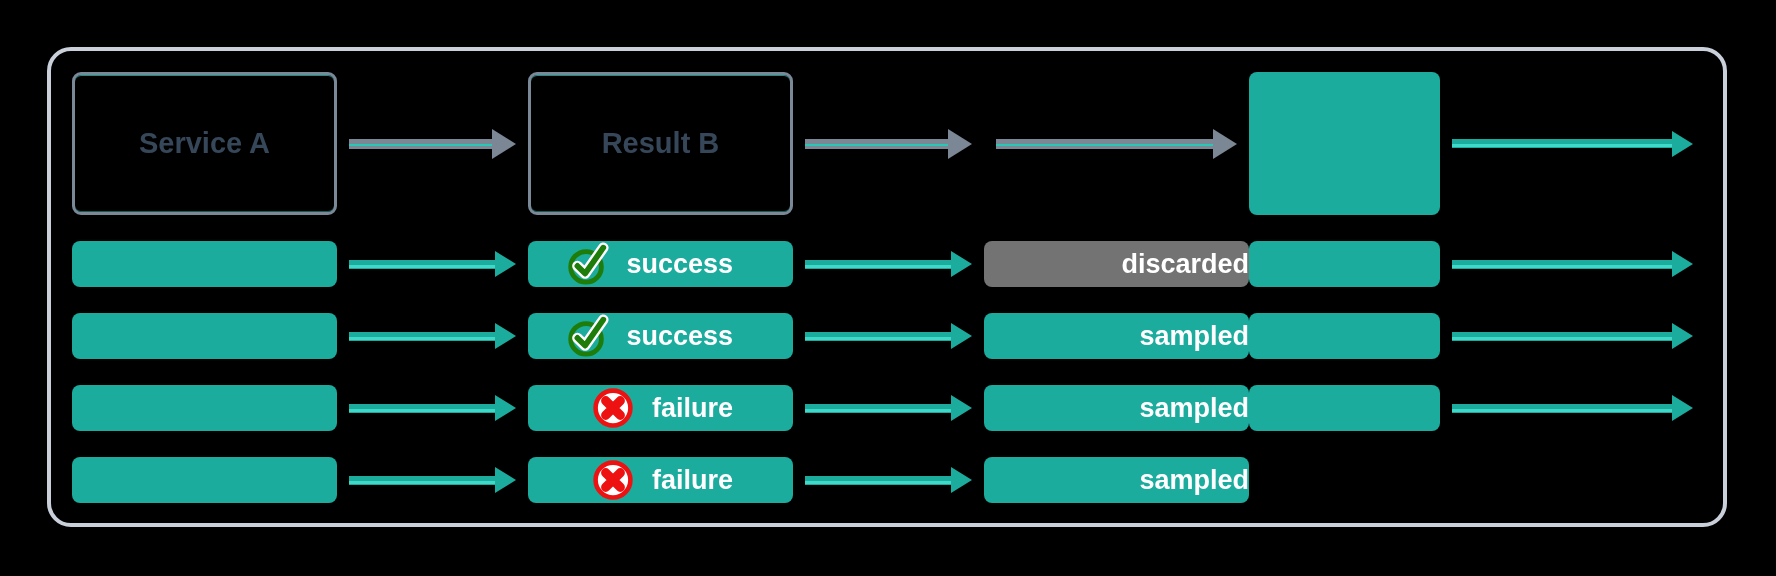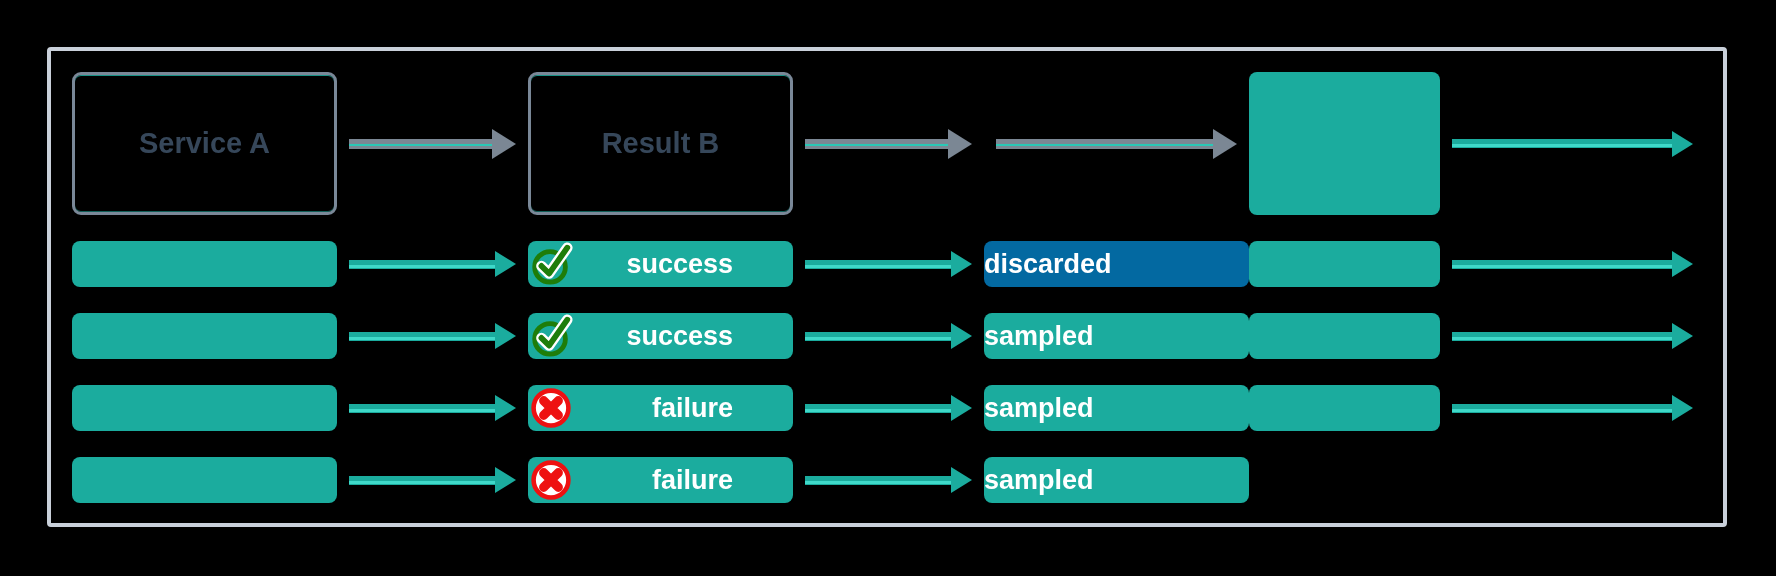--- a/index.html
+++ b/index.html
@@ -8,21 +8,21 @@
     width:1776px;height:576px;
     background:#000;
     font-family:"Liberation Sans", sans-serif;
     overflow:hidden;
   }
   .frame{
     position:absolute;left:47px;top:47px;
     width:1680px;height:480px;
     box-sizing:border-box;
     border:4px solid #C9D0DA;
-    border-radius:4px;
+    border-radius:24px;
     padding:21px 18px 20px 21px;
   }
   .grid{
     display:grid;
     grid-template-columns:265px 1fr 265px 1fr 265px 1fr 265px;
     grid-template-rows:143px repeat(4,46px);
     row-gap:26px;
     width:100%;height:100%;
   }
   
@@ -67,26 +67,26 @@
   }
   .arrow.teal .head{
     border-left:21px solid #1BAC9E;
     border-top:13px solid transparent;
     border-bottom:13px solid transparent;
   }
   
   .bar{
     background:#1BAC9E;
     border-radius:8px;
-    display:flex;align-items:center;justify-content:space-between;
+    display:flex;align-items:center;justify-content:flex-end;
     color:#FFFFFF;font-size:27px;font-weight:700;
     overflow:visible;
   }
   .bar.outcome{gap:16px;padding-right:60px;}
-  .bar.result.discarded{background:#0369a1;}
+  .bar.result.discarded{background:#737373;}
   .badge-icon{
     width:46px;height:46px;flex:0 0 auto;
     display:flex;align-items:center;justify-content:center;
   }
   .badge-icon svg{display:block;overflow:visible;}
 </style>
 </head>
 <body>
 
 <div class="stage">

